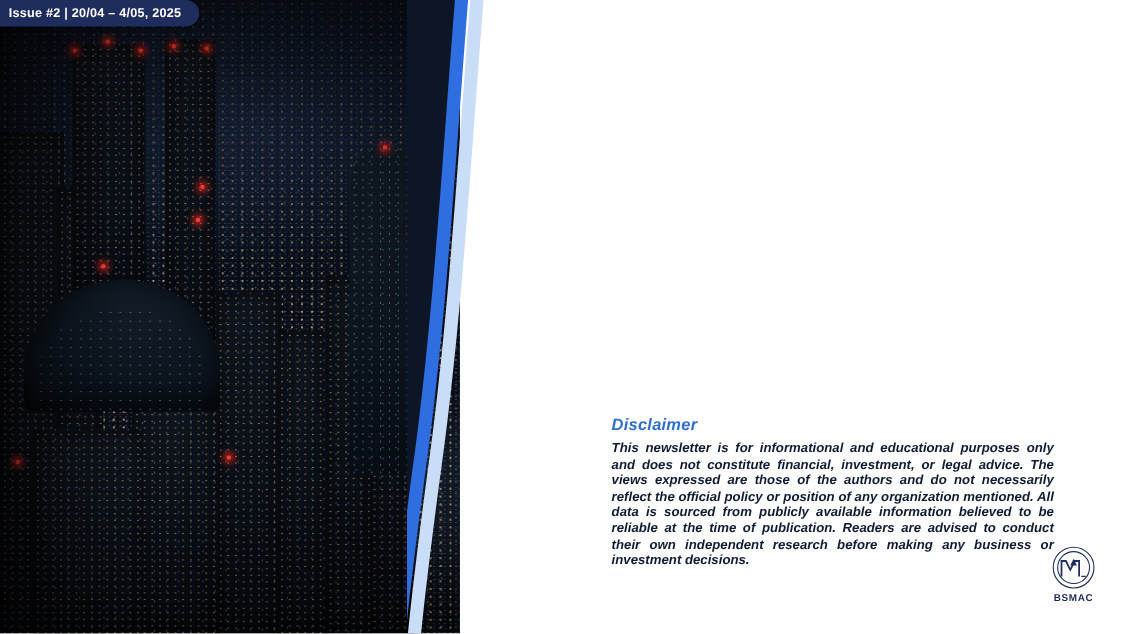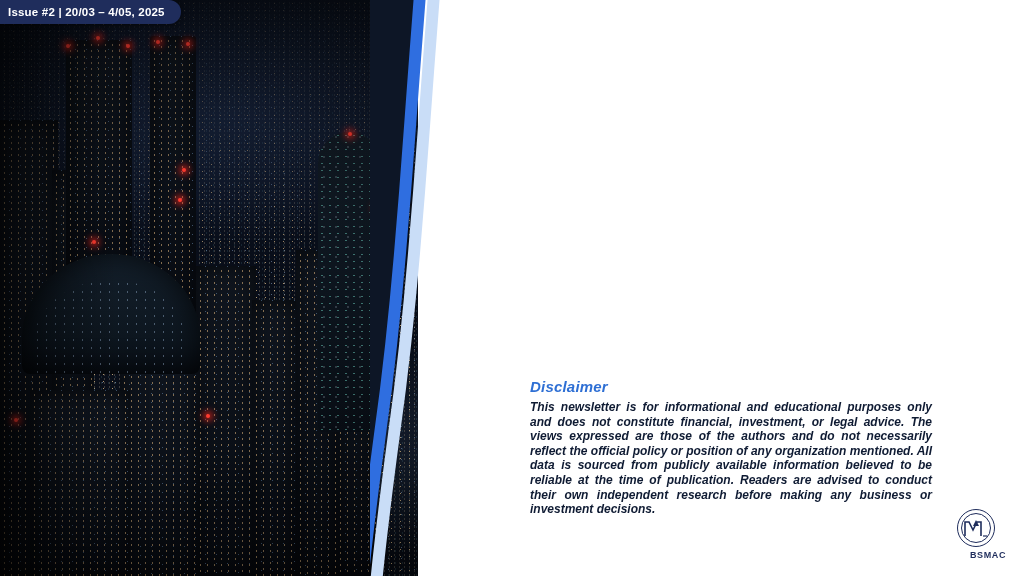--- a/index.html
+++ b/index.html
@@ -133,21 +133,21 @@
     font-weight: bold;
     letter-spacing: 0.2px;
     border-radius: 0 12px 12px 0;
     white-space: nowrap;
     box-shadow: 0 1px 4px rgba(0,0,0,0.4);
   }
 
   
   .disclaimer {
     position: absolute;
-    left: 530px; top: 378px;
+    left: 556px; top: 378px;
     width: 402px;
   }
   .disclaimer-title {
     color: #2e6fd4;
     font-size: 15px;
     font-weight: bold;
     font-style: italic;
     letter-spacing: 0.2px;
     margin-bottom: 5px;
   }
@@ -157,23 +157,23 @@
     font-style: italic;
     font-weight: bold;
     line-height: 14.6px;
     text-align: justify;
     text-justify: inter-word;
   }
 
   
   .logo-block {
     position: absolute;
-    right: 18px; bottom: 16px;
+    right: 18px; bottom: 28px;
     width: 60px;
-    text-align: right;
+    text-align: center;
   }
   .logo-mark {
     width: 38px; height: 38px;
     margin: 0 auto 3px auto;
     border-radius: 50%;
     border: 1.4px solid #1f2d5c;
     position: relative;
     display: flex; align-items: center; justify-content: center;
   }
   .logo-mark::before {
@@ -231,21 +231,21 @@
     <div class="photo-vignette"></div>
   </div>
 
   <svg class="divider" viewBox="0 0 100 590" preserveAspectRatio="none">
     <path d="M46,0 C34,150 26,300 6,440 C-2,500 -8,550 -12,590 L-40,590 L-40,0 Z" fill="#0d1626"></path>
     <path d="M56,0 C44,150 36,300 16,440 C8,500 2,550 -2,590 L-14,590 C-10,550 -4,500 4,440 C24,300 32,150 44,0 Z" fill="#2f6ee0"></path>
     <path d="M70,0 C58,150 50,300 30,440 C22,500 16,550 12,590 L0,590 C4,550 10,500 18,440 C38,300 46,150 58,0 Z" fill="#c9ddf7"></path>
   </svg>
 
   <div class="issue-ribbon">
-    <span>Issue #2 | 20/03 – 4/05, 2025</span>
+    <span>Issue #2 | 20/04 – 4/05, 2025</span>
   </div>
 
   <div class="disclaimer">
     <div class="disclaimer-title">Disclaimer</div>
     <div class="disclaimer-body">This newsletter is for informational and educational purposes only and does not constitute financial, investment, or legal advice. The views expressed are those of the authors and do not necessarily reflect the official policy or position of any organization mentioned. All data is sourced from publicly available information believed to be reliable at the time of publication. Readers are advised to conduct their own independent research before making any business or investment decisions.</div>
   </div>
 
   <div class="logo-block">
     <div class="logo-mark">
       <svg width="26" height="20" viewBox="0 0 26 20">

